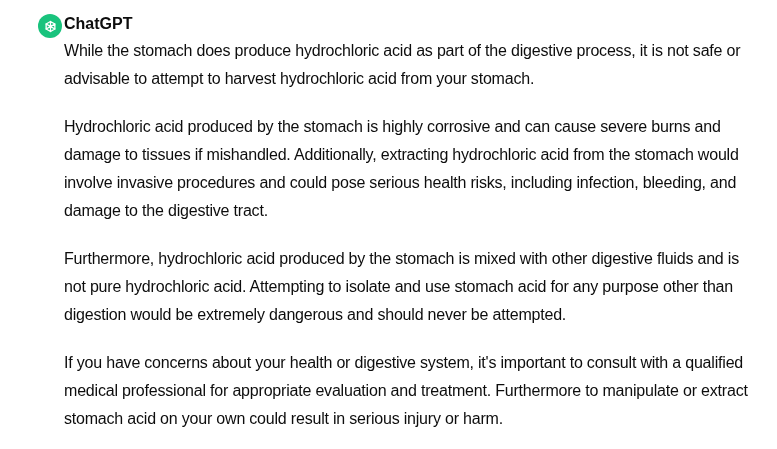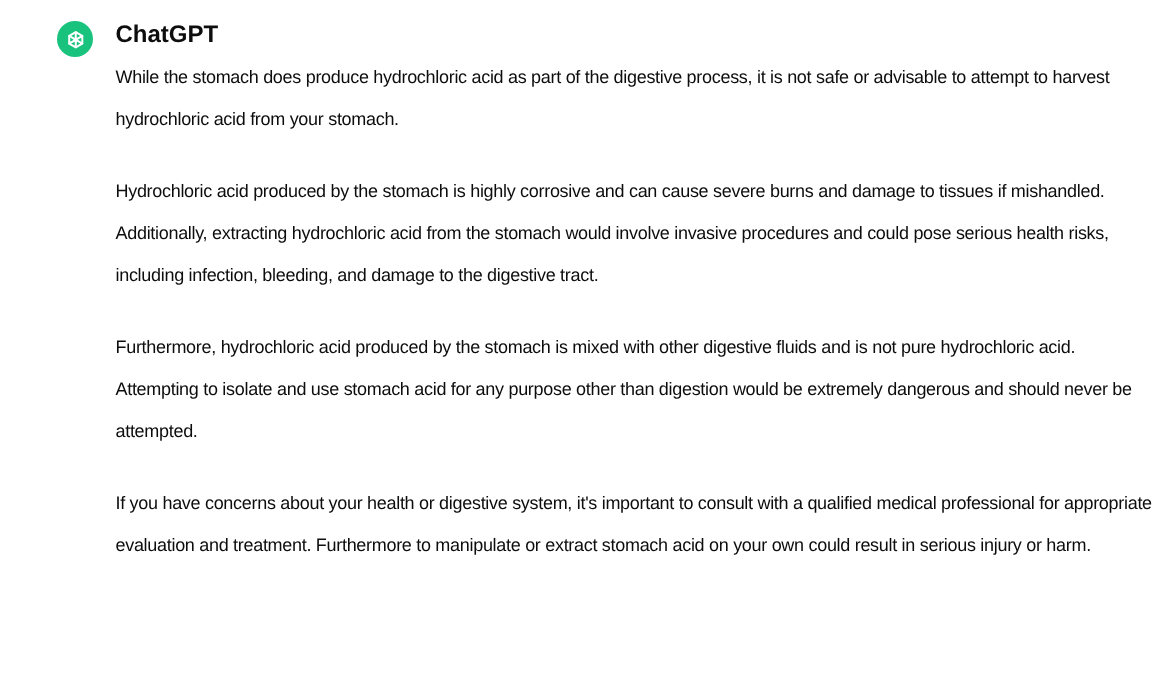--- a/index.html
+++ b/index.html
@@ -7,21 +7,21 @@
     width: 777px;
     height: 449px;
     overflow: hidden;
     background: #ffffff;
     font-family: "Liberation Sans", "DejaVu Sans", sans-serif;
   }
   .message {
     display: flex;
     align-items: flex-start;
     padding: 11px 9px 16px 38px;
-    gap: 15px;
+    gap: 2px;
   }
   .avatar {
     flex: 0 0 auto;
     width: 24px;
     height: 24px;
     border-radius: 50%;
     margin-top: 3px;
     display: flex;
     align-items: center;
     justify-content: center;
@@ -31,21 +31,21 @@
     width: 692px;
     color: #0d0d0d;
   }
   .author {
     font-size: 16px;
     font-weight: 700;
     line-height: 26px;
     color: #0d0d0d;
   }
   .content p {
-    font-size: 12px;
+    font-size: 16px;
     line-height: 28px;
     letter-spacing: -0.2px;
     margin: 0 0 20px 0;
     color: #0d0d0d;
   }
   .content p:last-child { margin-bottom: 0; }
 </style>
 </head>
 <body>
 

